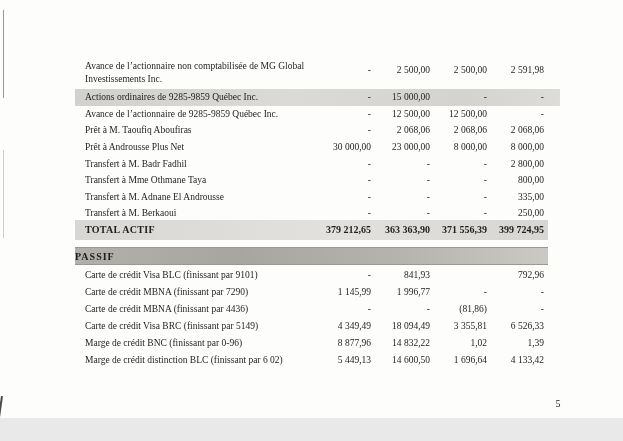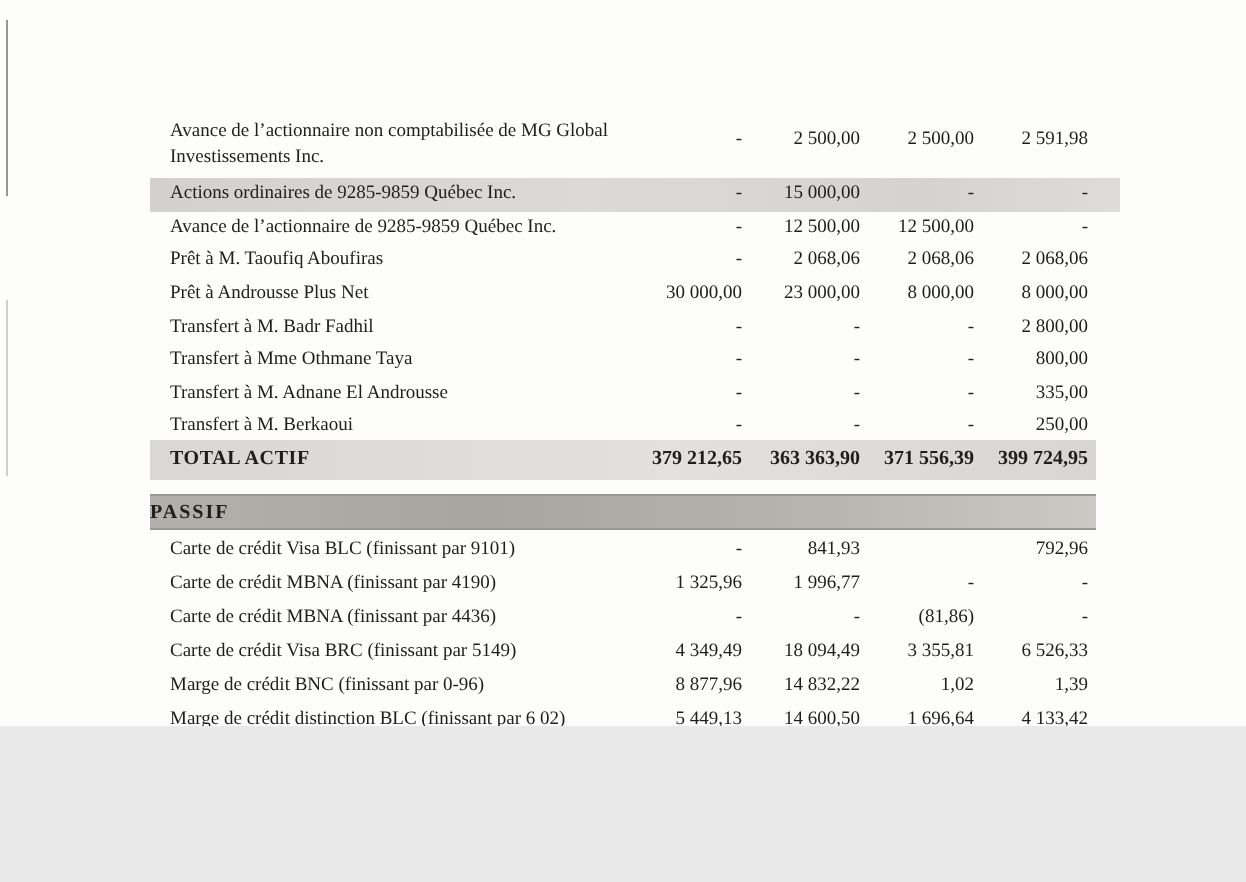--- a/index.html
+++ b/index.html
@@ -1,17 +1,17 @@
 <!DOCTYPE html>
 <html><head>
 <meta charset="utf-8">
 <style>
   html,body{margin:0;padding:0;background:#e9e9e9;}
   .sheet{
-    position:relative;width:623px;height:363px;margin:0 auto;
+    position:relative;width:623px;height:418px;margin:0 auto;
     background:#fdfdfb;overflow:hidden;
     font-family:"Liberation Serif","DejaVu Serif",serif;
     color:#1e1e1e;
   }
   .row{position:absolute;left:75px;width:473px;height:17px;font-size:9.5px;}
   .row .lbl{position:absolute;left:10px;top:0;line-height:17px;white-space:nowrap;}
   .row .num{position:absolute;top:0;width:70px;text-align:right;line-height:17px;}
   .c1{left:226px}.c2{left:285px}.c3{left:342px}.c4{left:399px}
 
   .row.two-line{height:32px;}
@@ -143,22 +143,22 @@
   <div class="banner">PASSIF</div>
 
   <div class="row" style="top:267px">
     <div class="lbl">Carte de crédit Visa BLC (finissant par 9101)</div>
     <div class="num c1">-</div>
     <div class="num c2">841,93</div>
     <div class="num c4">792,96</div>
   </div>
 
   <div class="row" style="top:284px">
-    <div class="lbl">Carte de crédit MBNA (finissant par 4190)</div>
-    <div class="num c1">1 325,96</div>
+    <div class="lbl">Carte de crédit MBNA (finissant par 7290)</div>
+    <div class="num c1">1 145,99</div>
     <div class="num c2">1 996,77</div>
     <div class="num c3">-</div>
     <div class="num c4">-</div>
   </div>
 
   <div class="row" style="top:301px">
     <div class="lbl">Carte de crédit MBNA (finissant par 4436)</div>
     <div class="num c1">-</div>
     <div class="num c2">-</div>
     <div class="num c3">(81,86)</div>

